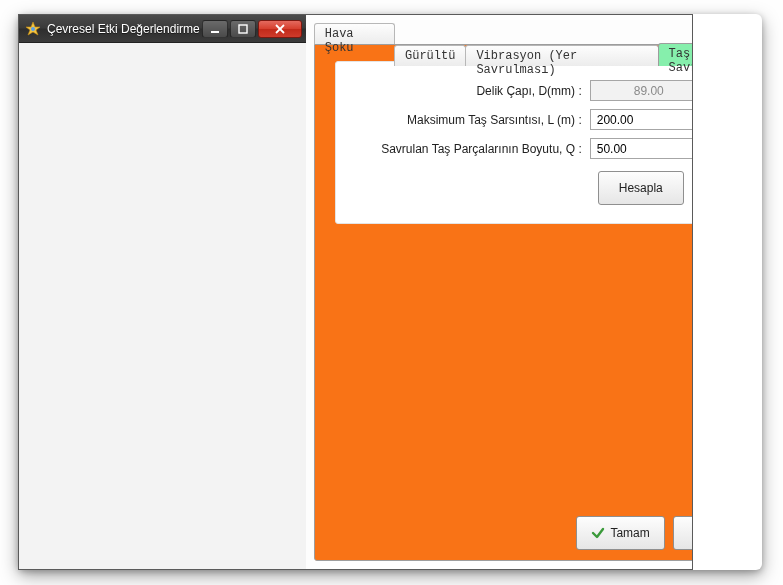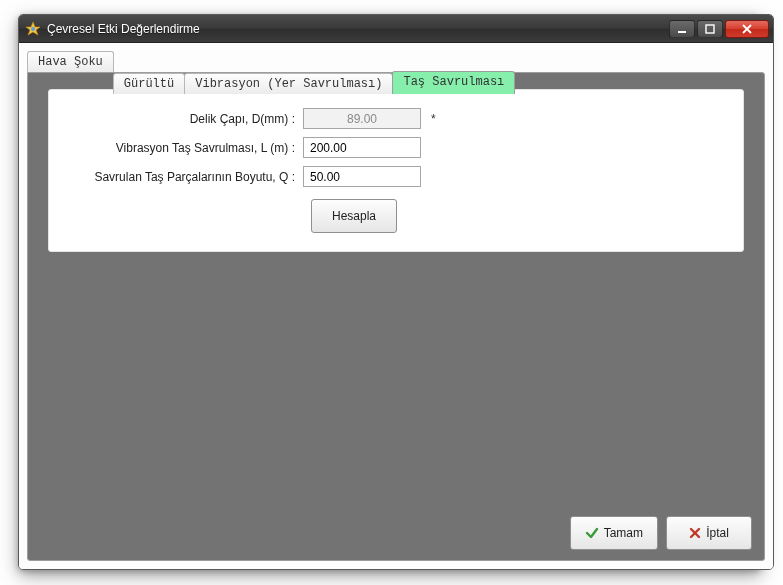--- a/index.html
+++ b/index.html
@@ -21,26 +21,26 @@
     position: absolute;
     left: 18px; top: 14px;
     width: 744px; height: 556px;
     border-radius: 6px;
     box-shadow: 0 6px 18px rgba(0,0,0,0.35), 0 2px 6px rgba(0,0,0,0.25);
     background: #fff;
   }
   .window {
     position: absolute;
     left: 18px; top: 14px;
-    width: 756px; height: 556px;
+    width: 675px; height: 556px;
     border: 1px solid #5a5a5a;
-    border-radius: 5px;
+    border-radius: 0;
     background: #f3f3f3;
     display: flex;
-    flex-direction: column;
+    flex-direction: row;
     overflow: hidden;
   }
   .titlebar {
     height: 28px;
     background: linear-gradient(to bottom, #4b4b4b 0%, #3a3a3a 48%, #2e2e2e 52%, #3b3b3b 100%);
     display: flex;
     align-items: center;
     padding: 0 4px 0 6px;
     color: #fff;
     border-bottom: 1px solid #222;
@@ -117,21 +117,21 @@
     border-color: #9d9d9d;
     height: 23px;
     top: 0;
     z-index: 3;
   }
   .tab + .tab { margin-left: -1px; margin-top: 44px; }
 
   .tabpage {
     flex: 1 1 auto;
     border: 1px solid #9d9d9d;
-    background: #737373;
+    background: #f97316;
     border-radius: 0 3px 3px 3px;
     position: relative;
     z-index: 1;
     padding: 16px 20px;
   }
 
   .inner-panel {
     border: 1px solid #e4e4e4;
     border-radius: 3px;
     padding: 18px 24px 18px 24px;
@@ -251,21 +251,21 @@
       <div class="tabpage">
         <div class="inner-panel">
 
           <div class="form-row">
             <div class="form-label">Delik Çapı, D(mm) :</div>
             <input class="form-input" readonly="" value="89.00" style="">
             <div class="req-mark">*</div>
           </div>
 
           <div class="form-row">
-            <div class="form-label">Vibrasyon Taş Savrulması, L (m) :</div>
+            <div class="form-label">Maksimum Taş Sarsıntısı, L (m) :</div>
             <input class="form-input" value="200.00" style="">
             <div class="req-mark"></div>
           </div>
 
           <div class="form-row">
             <div class="form-label">Savrulan Taş Parçalarının Boyutu, Q :</div>
             <input class="form-input" value="50.00" style="">
             <div class="req-mark"></div>
           </div>
 

